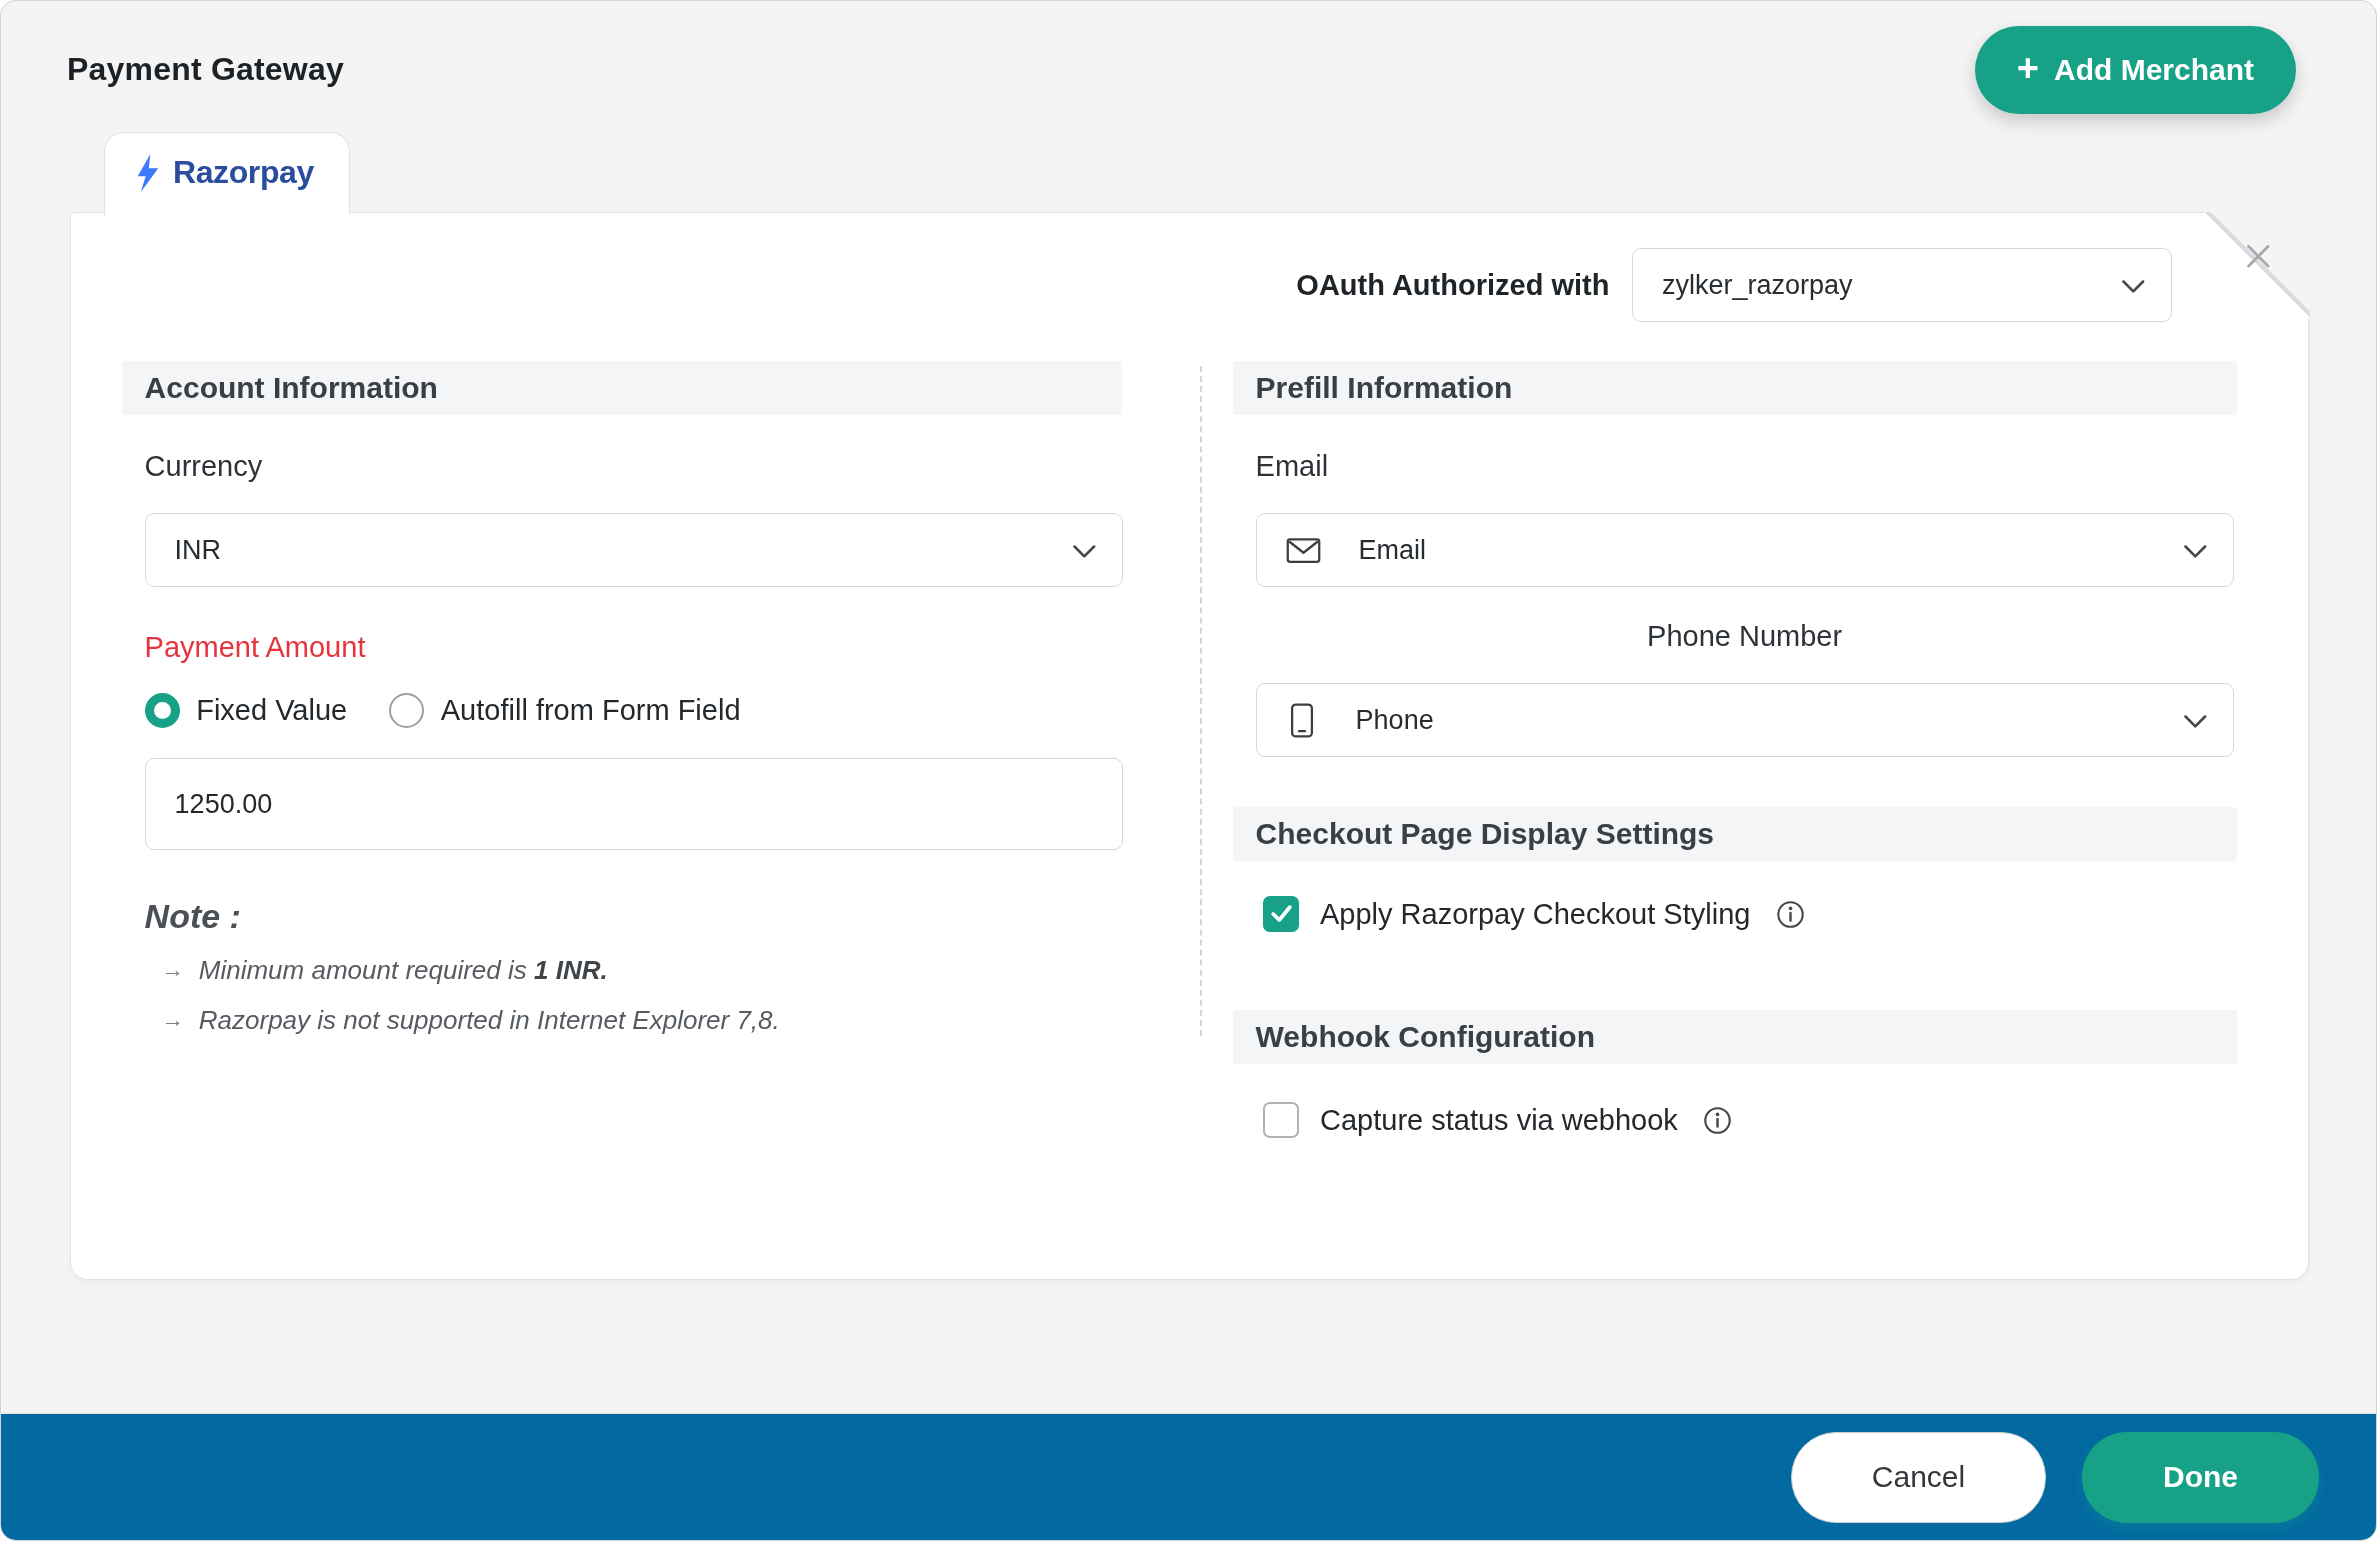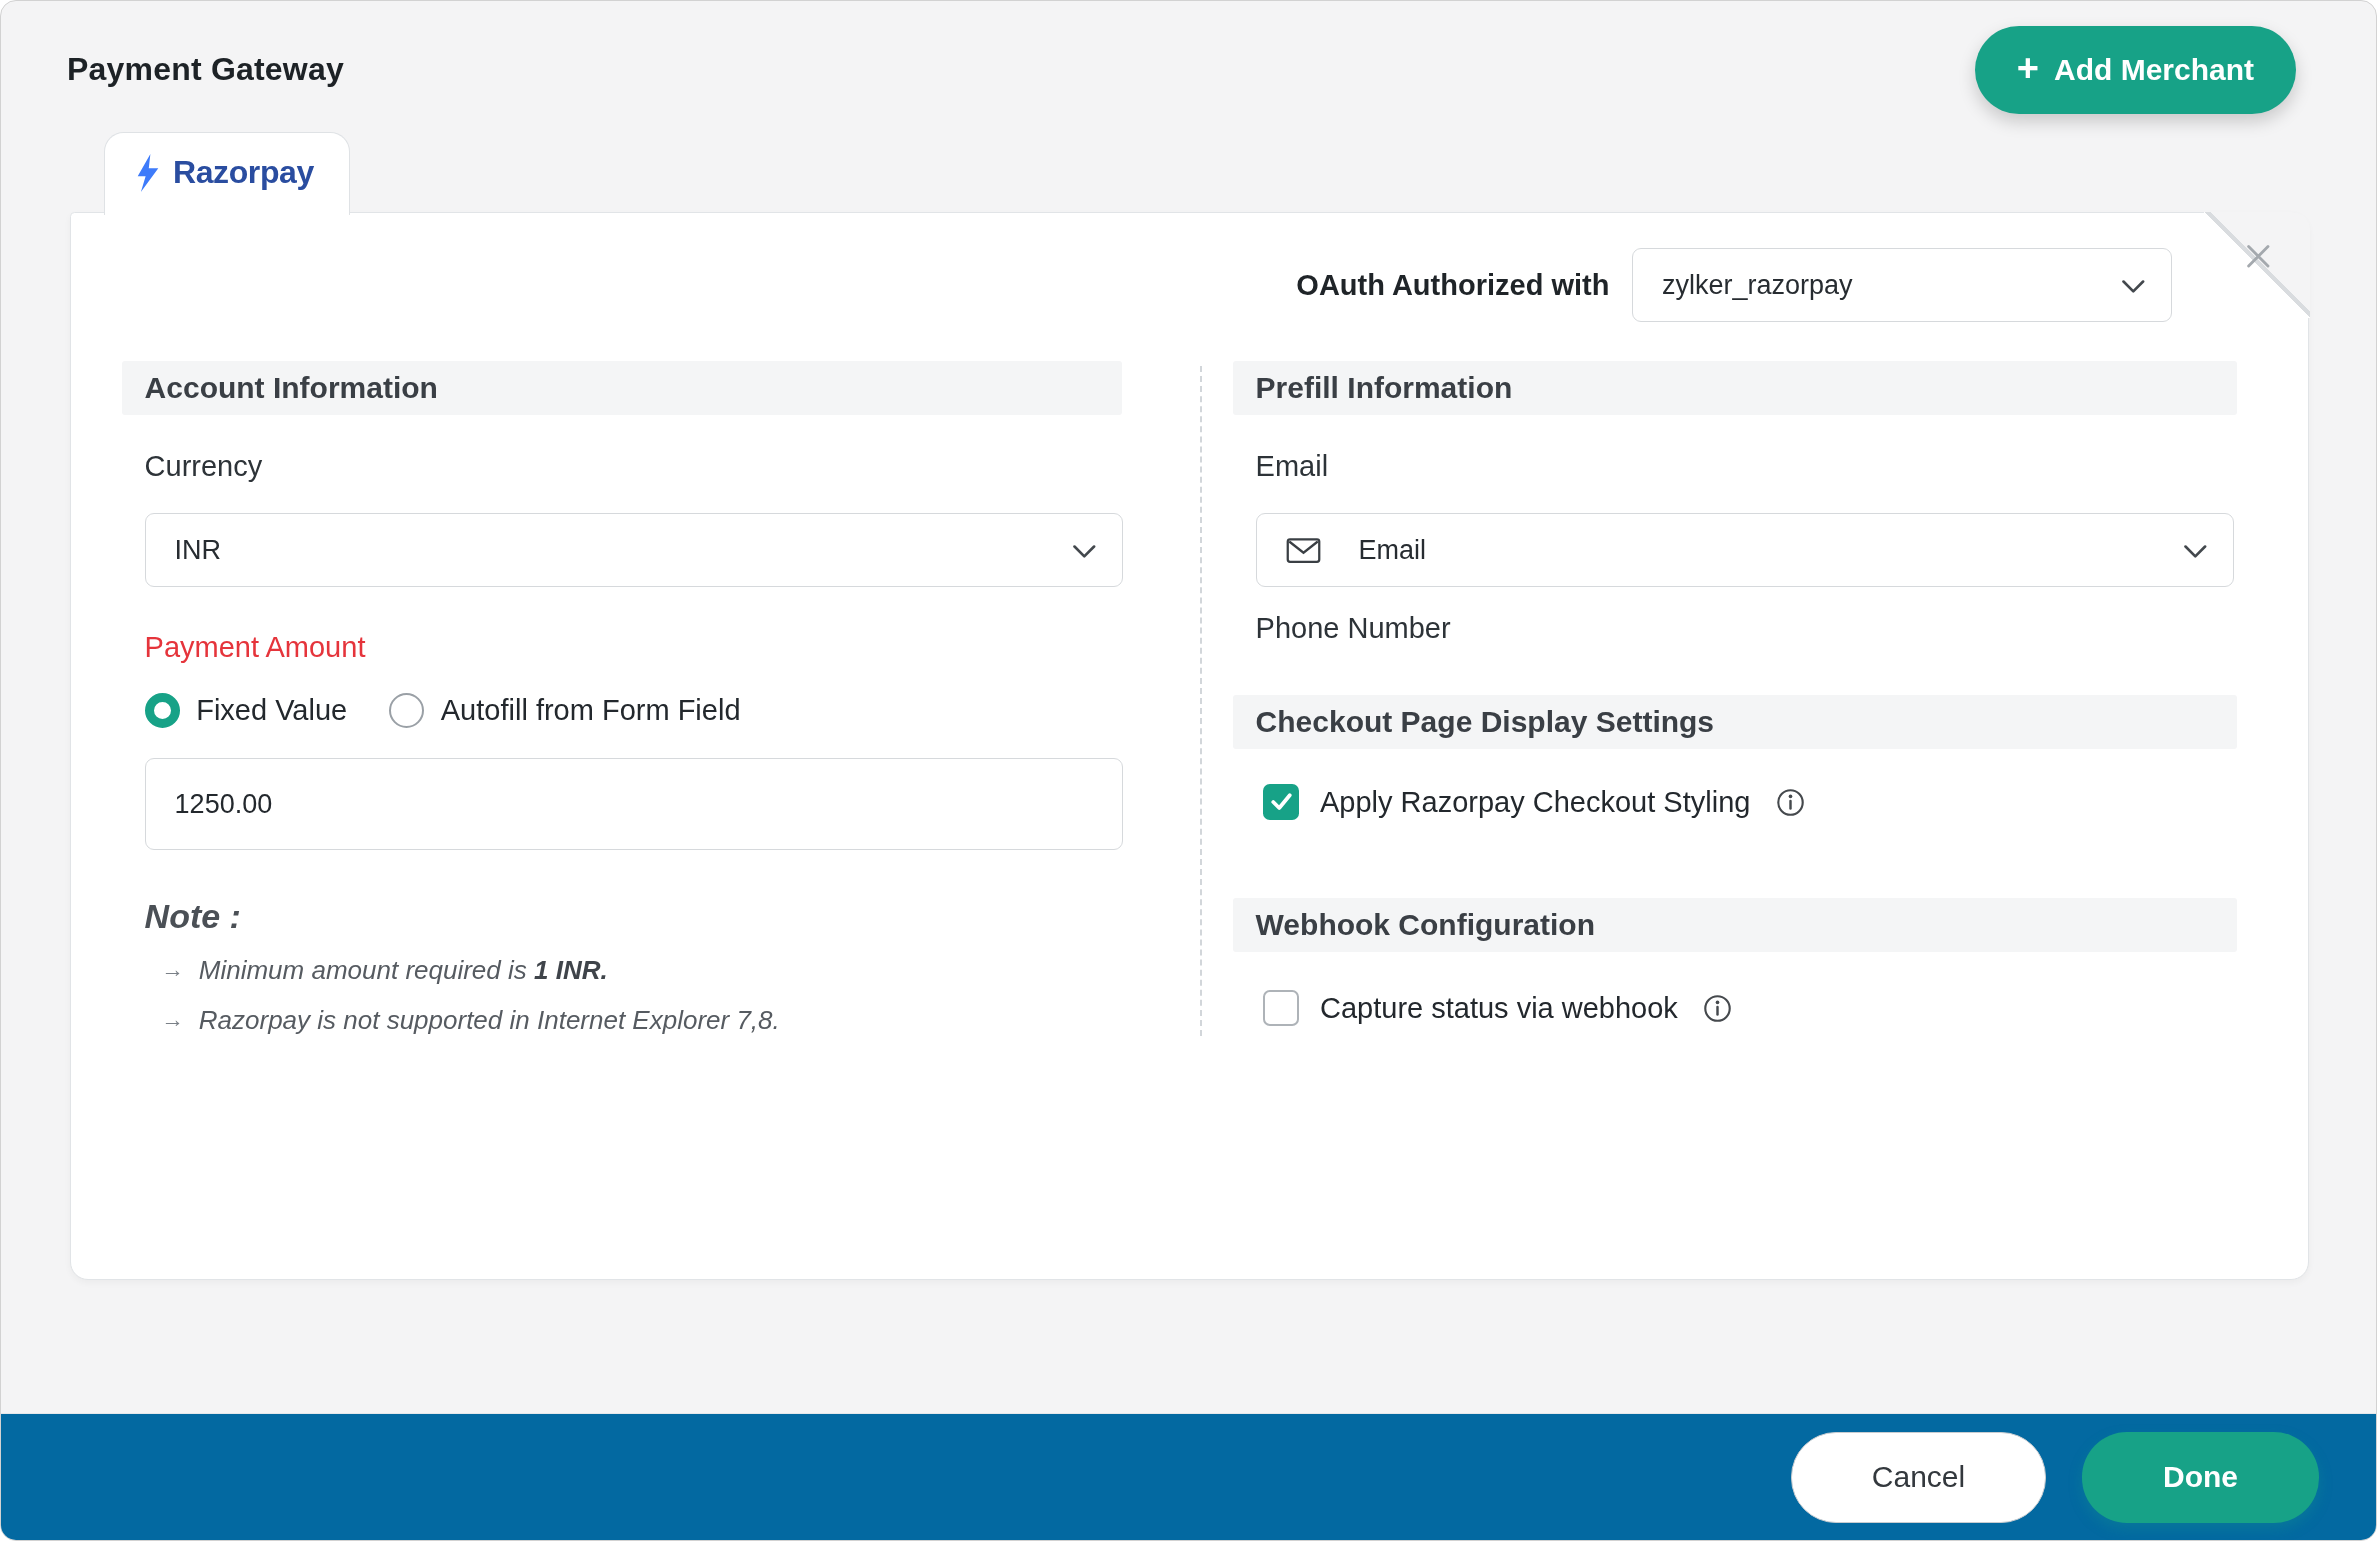--- a/index.html
+++ b/index.html
@@ -63,21 +63,21 @@
   .col-left{left:16px;width:1000px;}
   .col-right{left:1127px;width:1004px;}
   .vdivider{position:absolute;left:1094px;top:4.5px;height:670px;border-left:2.3px dashed #d2d6da;}
 
   .section-bar{height:54px;background:#f4f5f6;display:flex;align-items:center;
     padding-left:22.6px;border-radius:3px;}
   .section-bar span{font-size:30px;font-weight:600;color:#3a3f45;}
 
   .inner{margin-left:22.6px;width:978px;}
   .field-label{display:block;font-size:29px;color:#2d3338;line-height:33px;margin-top:35px;}
-  .mt-60{margin-top:25px;}
+  .mt-60{margin-top:33px;text-align:center;}
   .select.full, .text-input{width:100%;margin-top:30px;}
   .red-label{font-size:29px;color:#e5343b;line-height:33px;margin-top:44px;}
 
   .radio-row{display:flex;align-items:center;gap:42px;margin-top:29px;}
   .radio-opt{display:flex;align-items:center;gap:16.6px;font-size:29px;color:#23282d;cursor:pointer;}
   .radio-dot{width:35px;height:35px;border-radius:50%;background:#fff;flex:none;}
   .radio-dot.on{border:9.8px solid #17a287;}
   .radio-dot.off{border:2.3px solid #9aa0a6;}
 
   .text-input{
@@ -225,20 +225,34 @@
             </span>
             <span>Email</span>
             <span class="chev">
               <svg width="22.6" height="13.6" viewBox="0 0 30 18">
                   <path d="M2 2 L15 15 L28 2" stroke="#43484d" stroke-width="3.5" fill="none" stroke-linecap="round" stroke-linejoin="round"></path>
                 </svg>
             </span>
           </div>
 
           <label class="field-label mt-60">Phone Number</label>
+          <div class="select full">
+            <span class="icon-lead">
+              <svg width="32" height="35" viewBox="0 0 42 46">
+                  <rect x="8" y="2" width="26" height="42" rx="5" fill="none" stroke="#3a3f44" stroke-width="3"></rect>
+                  <line x1="17" y1="37" x2="25" y2="37" stroke="#3a3f44" stroke-width="3" stroke-linecap="round"></line>
+                </svg>
+            </span>
+            <span>Phone</span>
+            <span class="chev">
+              <svg width="22.6" height="13.6" viewBox="0 0 30 18">
+                  <path d="M2 2 L15 15 L28 2" stroke="#43484d" stroke-width="3.5" fill="none" stroke-linecap="round" stroke-linejoin="round"></path>
+                </svg>
+            </span>
+          </div>
         </div>
 
         <div class="section-bar bar-gap-checkout">
           <span>Checkout Page Display Settings</span>
         </div>
         <div class="check-row first">
           <span class="checkbox on">
             <svg width="21" height="18" viewBox="0 0 28 24">
                 <path d="M3 12 L11 20 L25 3" stroke="#ffffff" stroke-width="5" fill="none" stroke-linecap="round" stroke-linejoin="round"></path>
               </svg>

